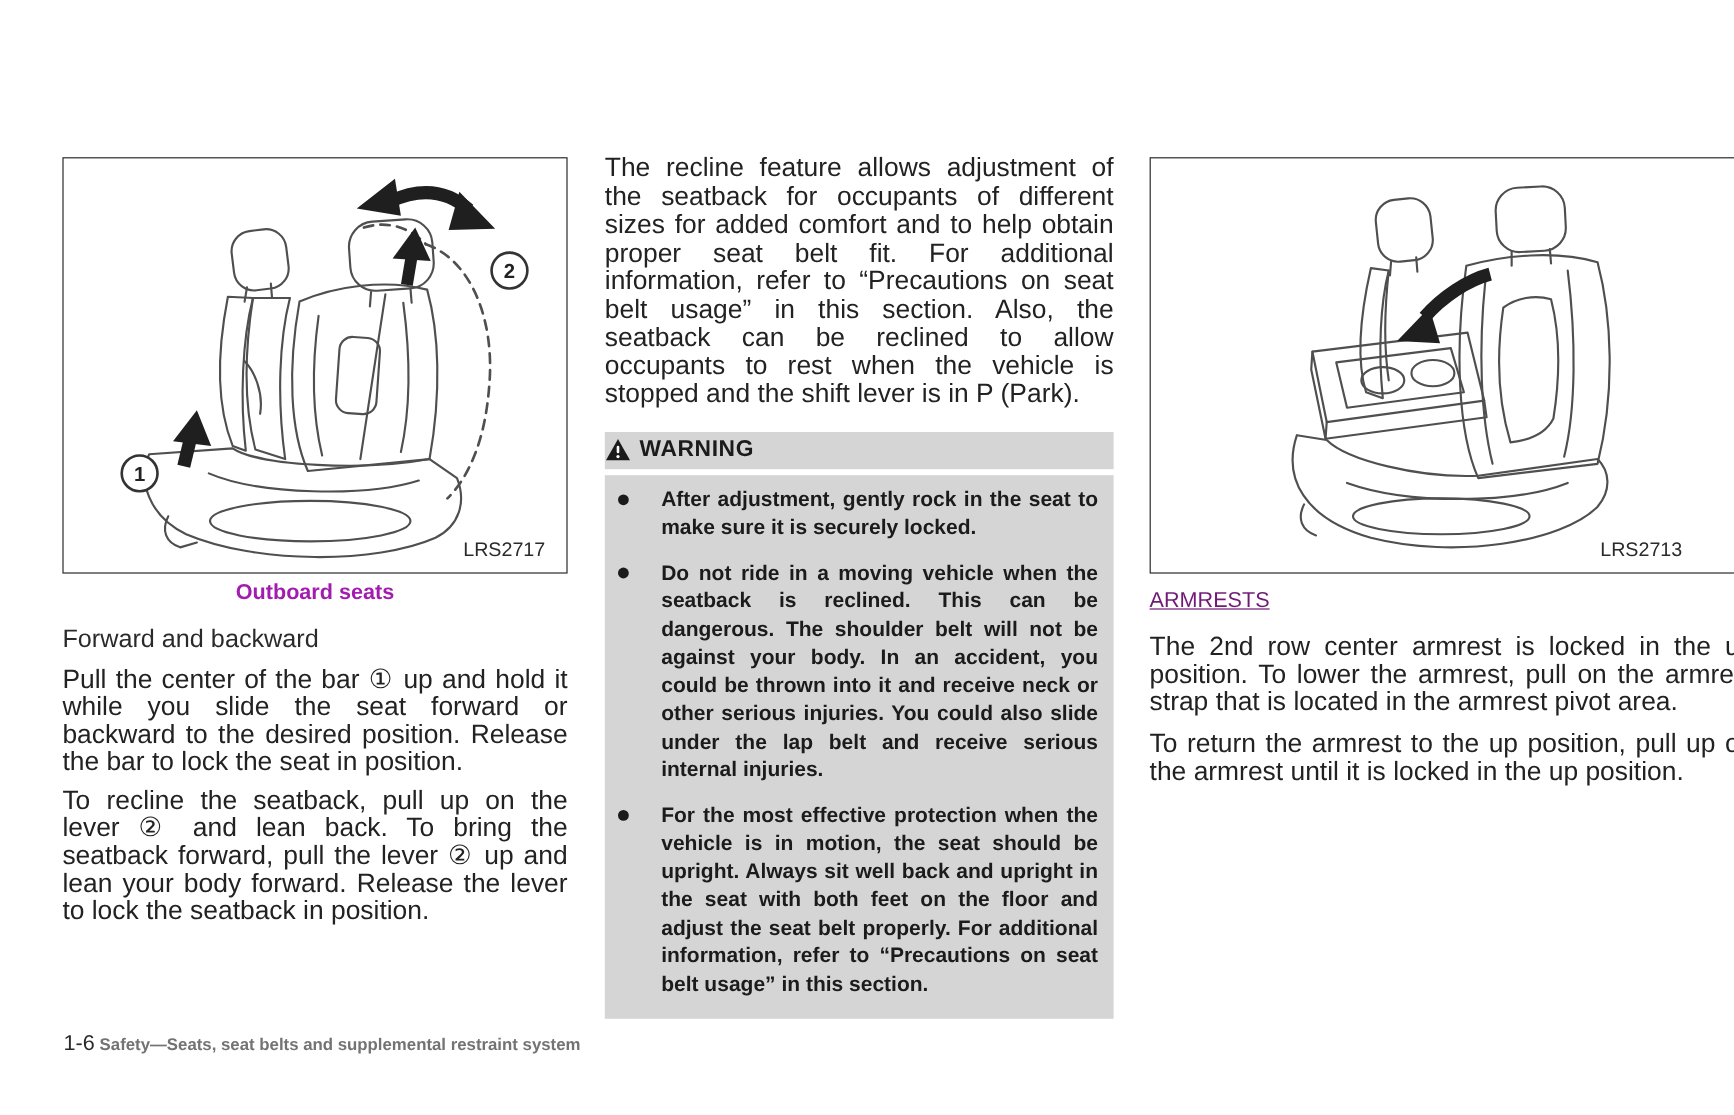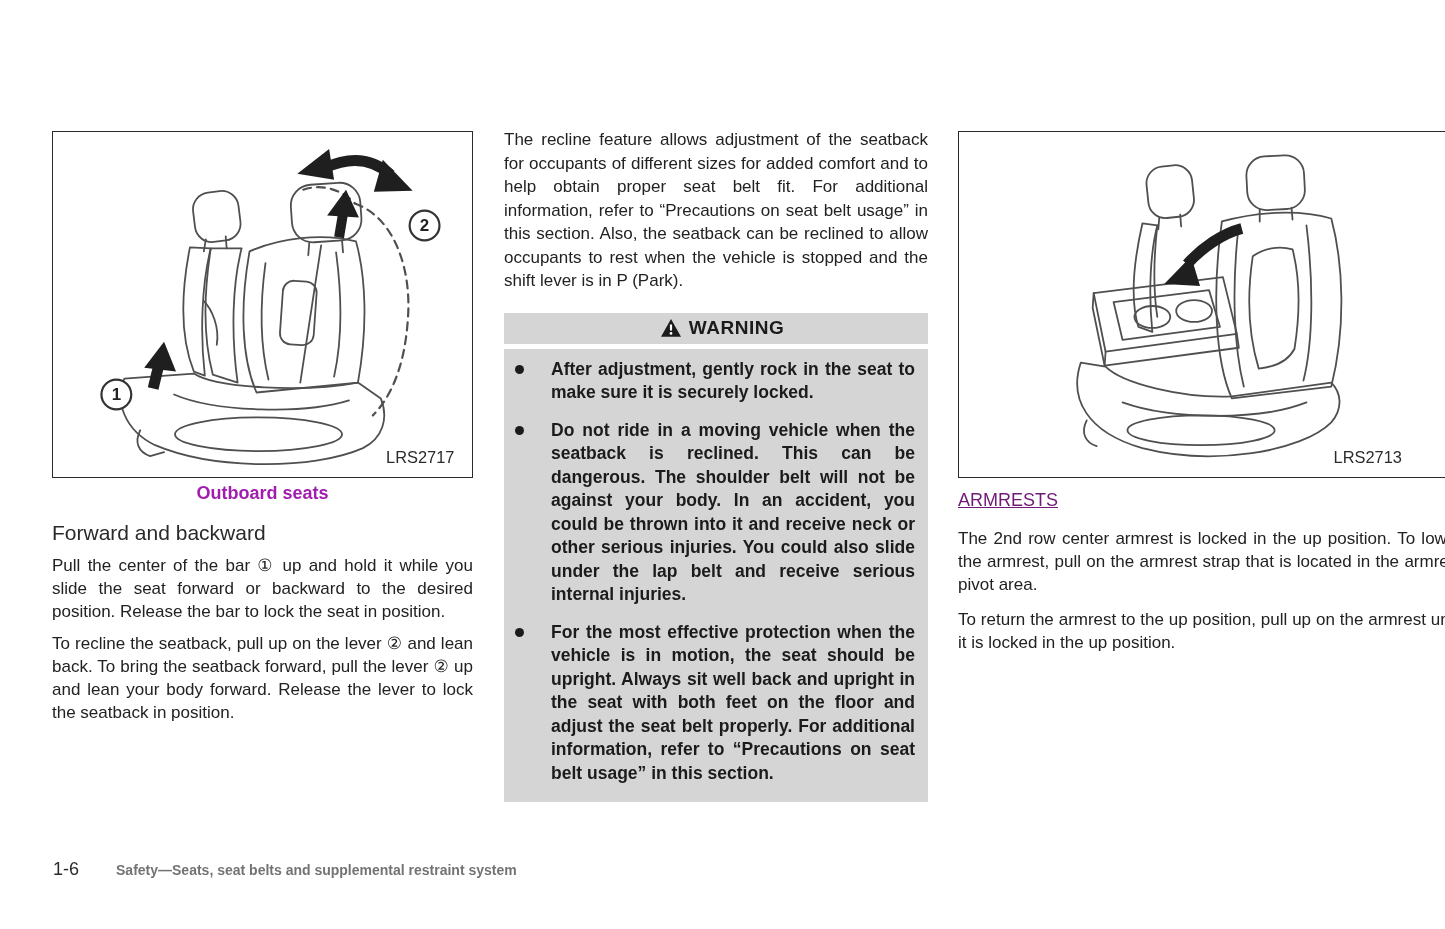--- a/index.html
+++ b/index.html
@@ -42,37 +42,36 @@
     max-width:345px;
     color:#701a75;
     text-decoration:underline;
   }
   .h2{
     font-size:21px;
     margin-top:17px;
     color:#2a2a2a;
   }
   .para{
-    font-size:17px;
+    font-size:22px;
     line-height:23px;
     text-align:justify;
     margin-top:9px;
     color:#222222;
   }
   .col-mid .para{margin-top:0;line-height:23.5px;}
 
   .warning-box{margin-top:20px;}
   .warning-header{
     background:#d5d5d5;
     height:31px;
     display:flex;
     align-items:center;
-    justify-content:center;
+    justify-content:flex-start;
     gap:7px;
-    padding-left:12px;
   }
   .warning-title{
     font-weight:bold;
     font-size:19px;
     letter-spacing:0.5px;
     color:#1b1b1b;
   }
   .warning-body{
     background:#d5d5d5;
     margin-top:5px;
@@ -96,21 +95,21 @@
     font-size:17.5px;
     line-height:23.5px;
     text-align:justify;
     color:#1b1b1b;
   }
   .footer{
     position:absolute;
     left:53px;top:859px;
     display:flex;
     align-items:baseline;
-    gap:37px;
+    gap:4px;
   }
   .footer-num{font-size:18px;color:#2a2a2a;}
   .footer-title{font-size:14px;font-weight:bold;color:#737373;}
 
   .lineart{stroke:#4f4f4f;stroke-width:1.8;fill:none;stroke-linecap:round;stroke-linejoin:round;}
   .dashed{stroke:#4f4f4f;stroke-width:2.2;fill:none;stroke-dasharray:8 6;stroke-linecap:round;}
   .arrowfill{fill:#1f1f1f;stroke:none;}
   .arrowshaft{stroke:#1f1f1f;fill:none;stroke-linecap:butt;}
   .callout-circle{fill:#ffffff;stroke:#333333;stroke-width:2.2;}
   .callout-num{font-size:17px;font-weight:bold;fill:#222222;text-anchor:middle;}

